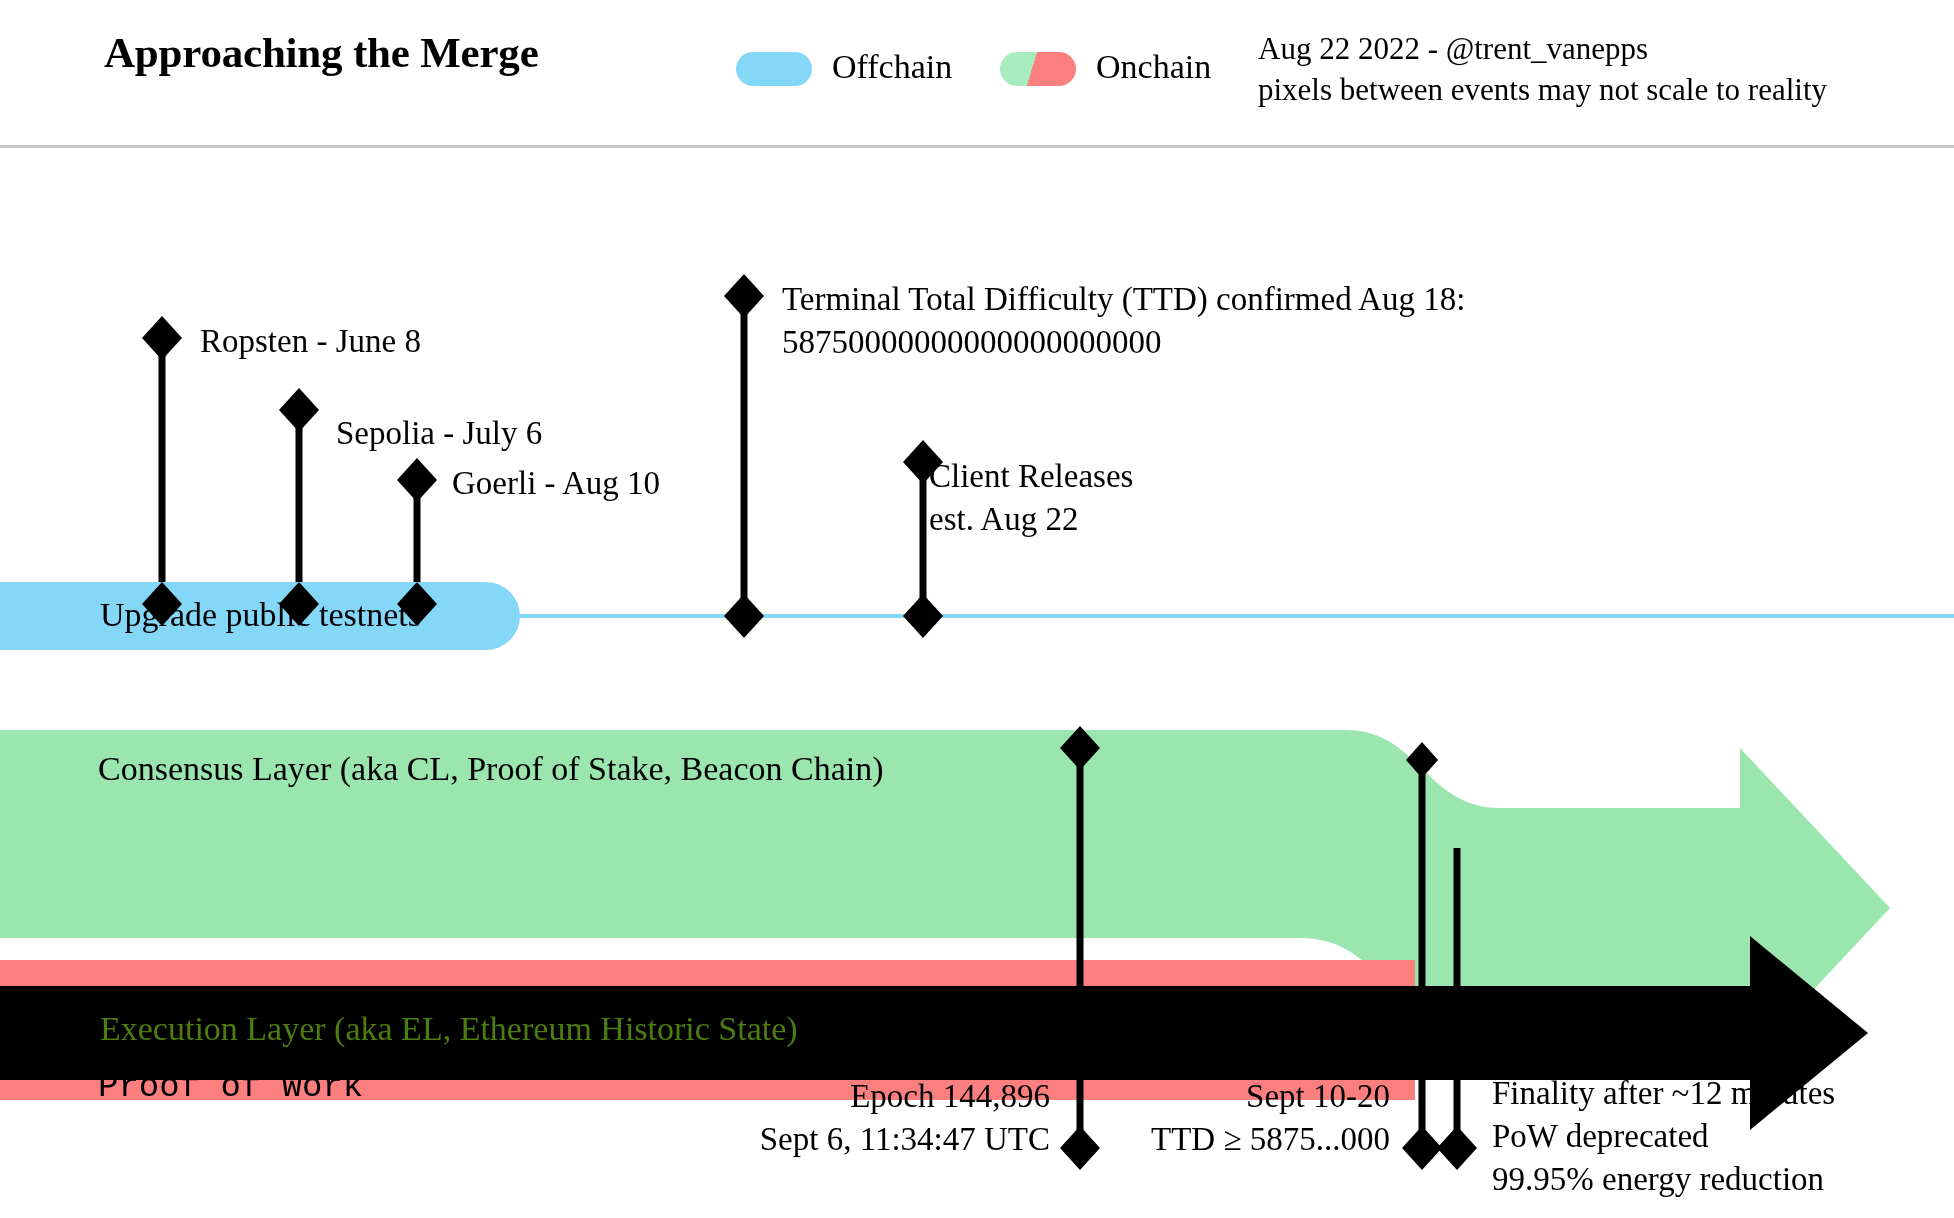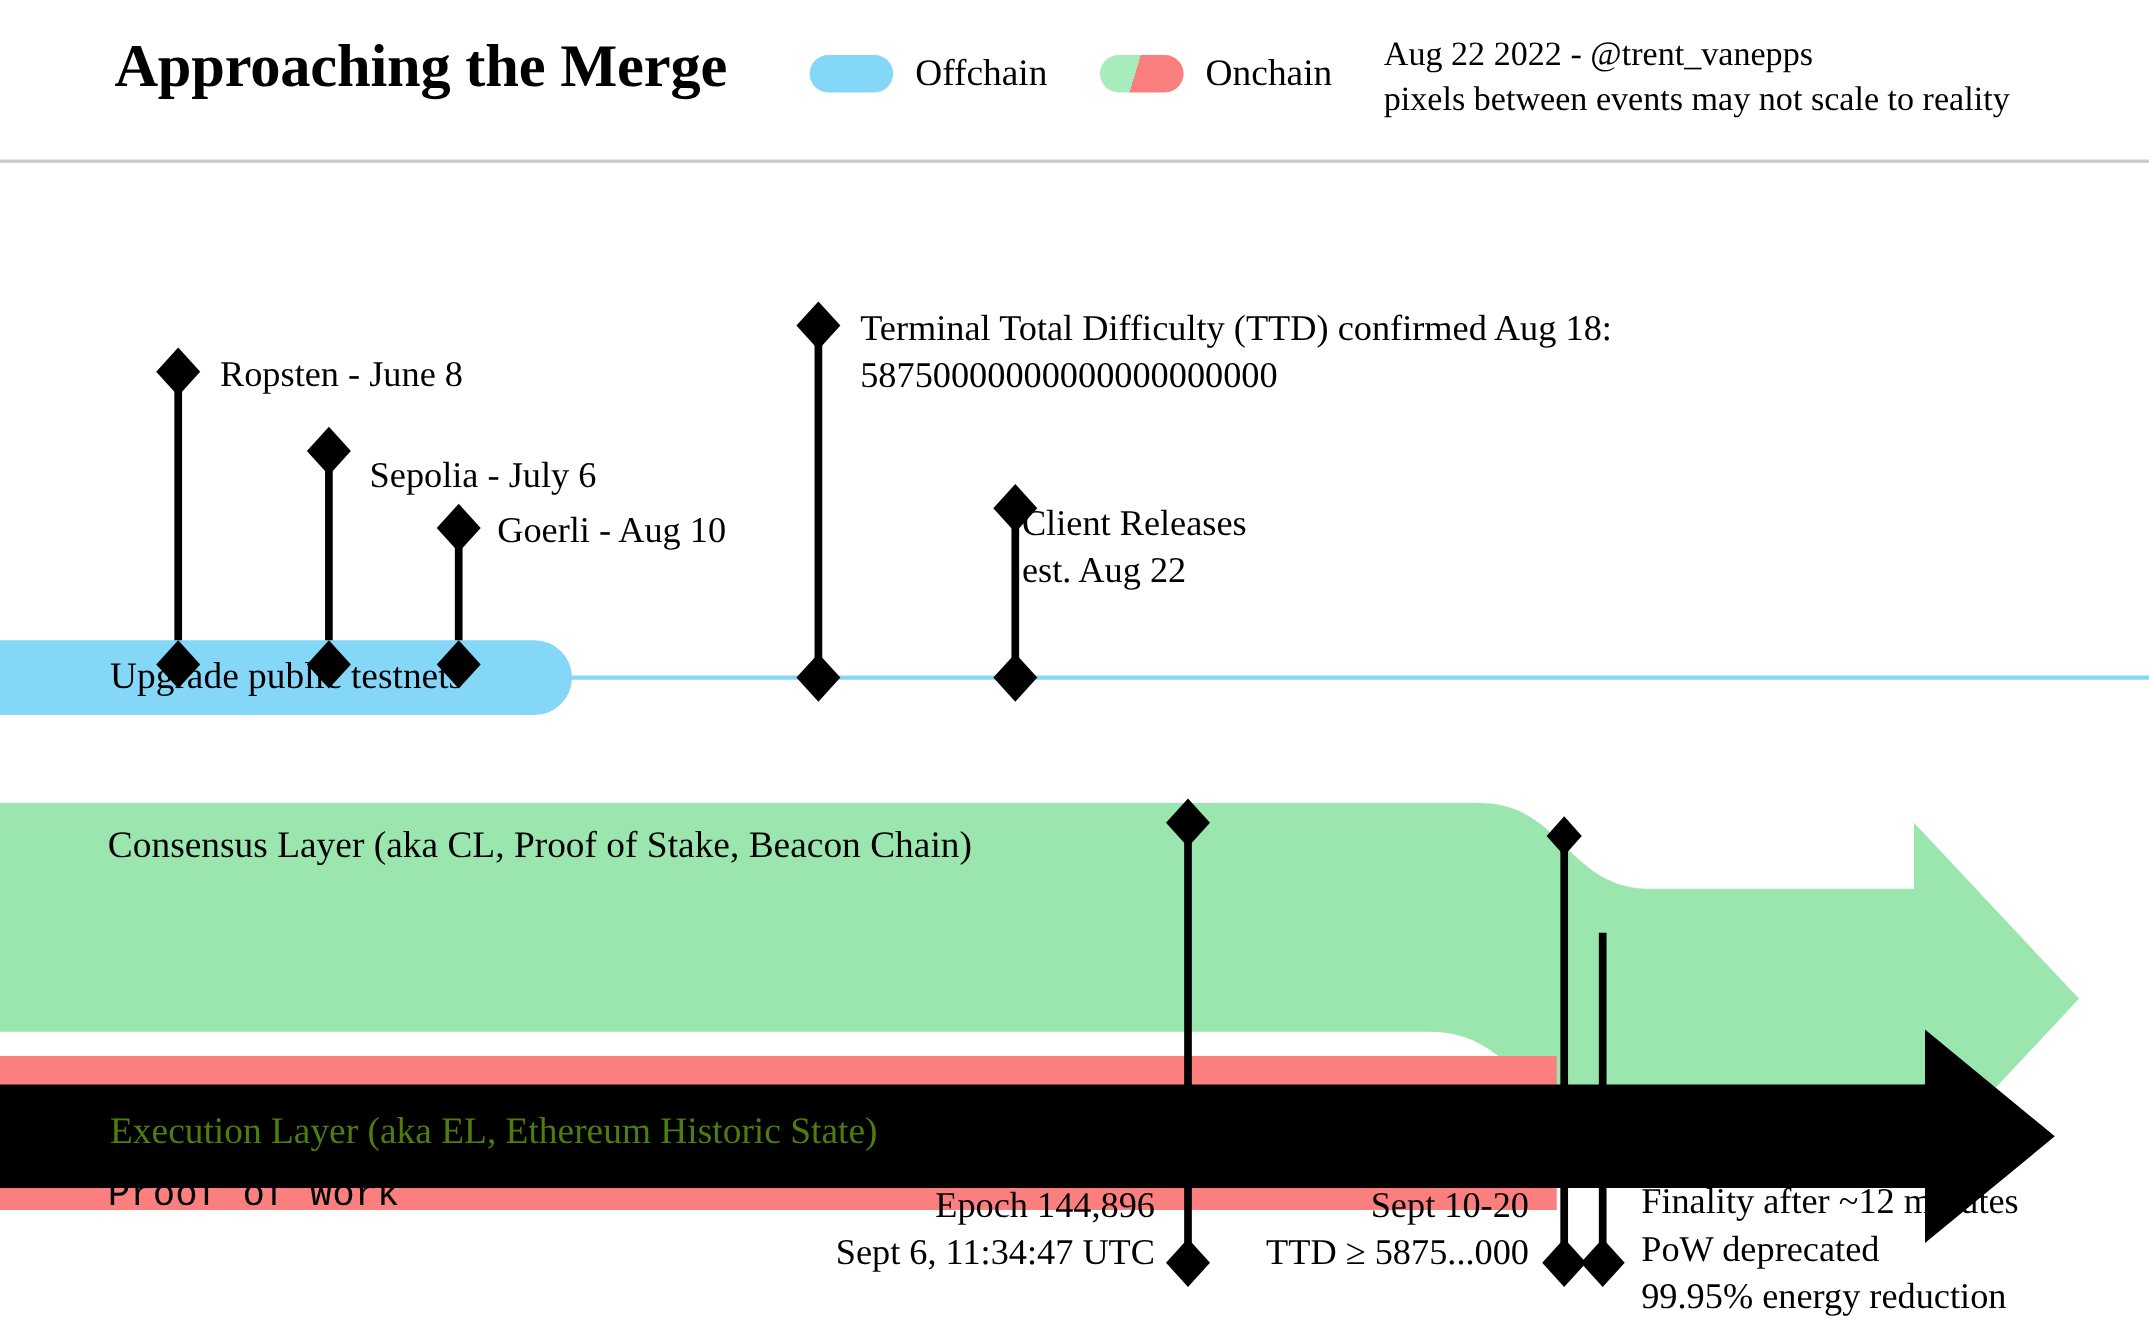--- a/index.html
+++ b/index.html
@@ -23,29 +23,29 @@
   #header {
     position: absolute;
     left: 0; top: 0;
     width: 1954px; height: 148px;
     border-bottom: 3px solid #c9c9c9;
     box-sizing: border-box;
   }
   #title {
     position: absolute;
     left: 104px; top: 28px;
-    font-size: 55px;
+    font-size: 43px;
     font-weight: 700;
     letter-spacing: -0.2px;
     white-space: nowrap;
   }
   .legend-item {
     position: absolute;
     display: flex;
-    align-items: center;
+    align-items: flex-end;
     gap: 20px;
   }
   #legend-offchain { left: 736px; top: 48px; }
   #legend-onchain  { left: 1000px; top: 48px; }
   .swatch {
     width: 76px;
     height: 34px;
     border-radius: 17px;
   }
   .swatch.blue { background: #85d7f7; }

